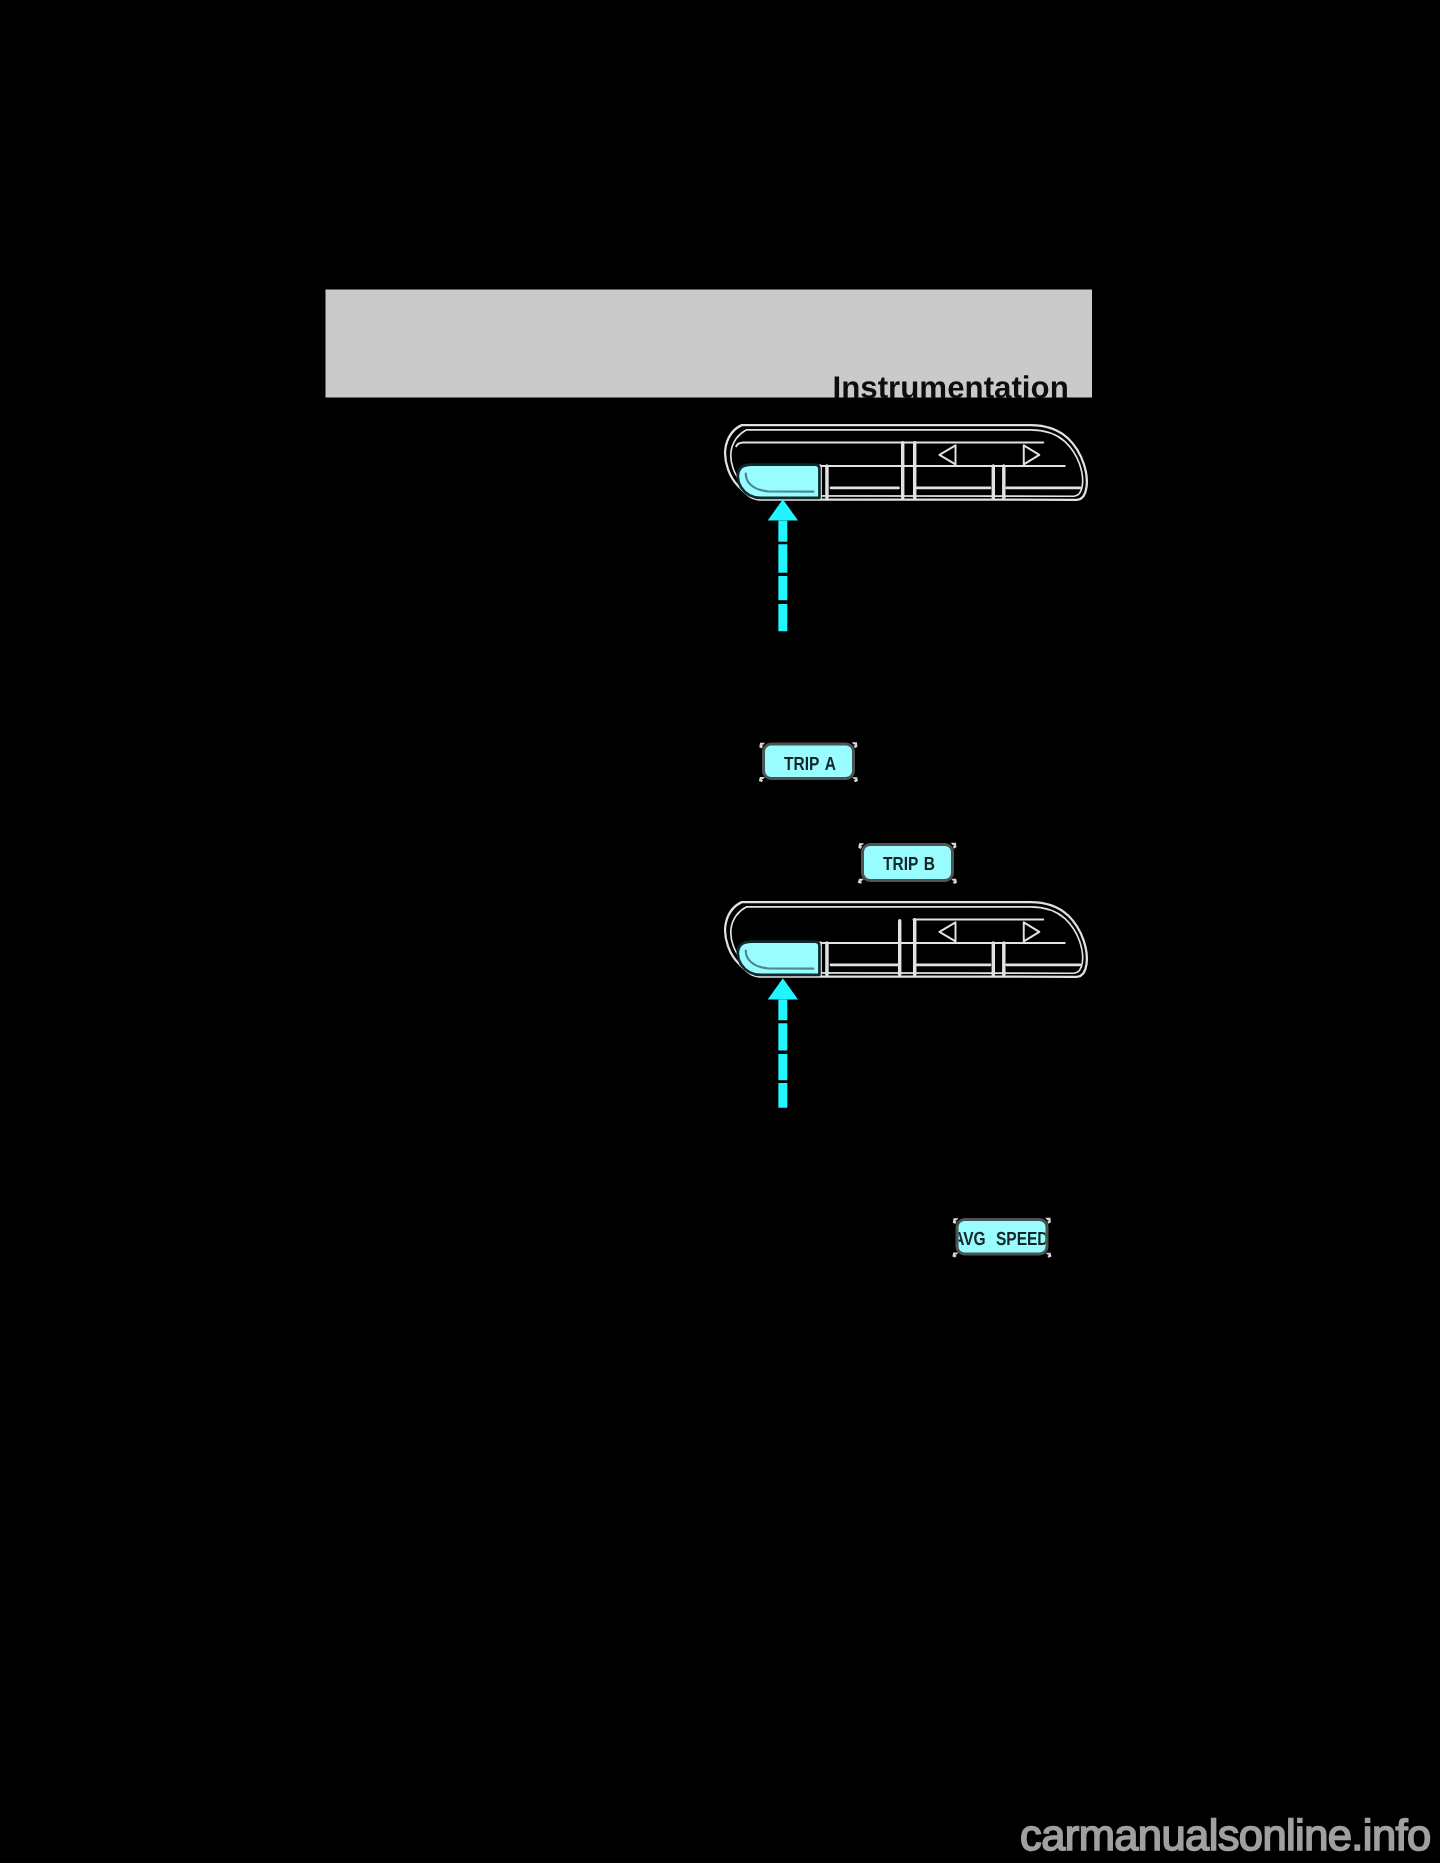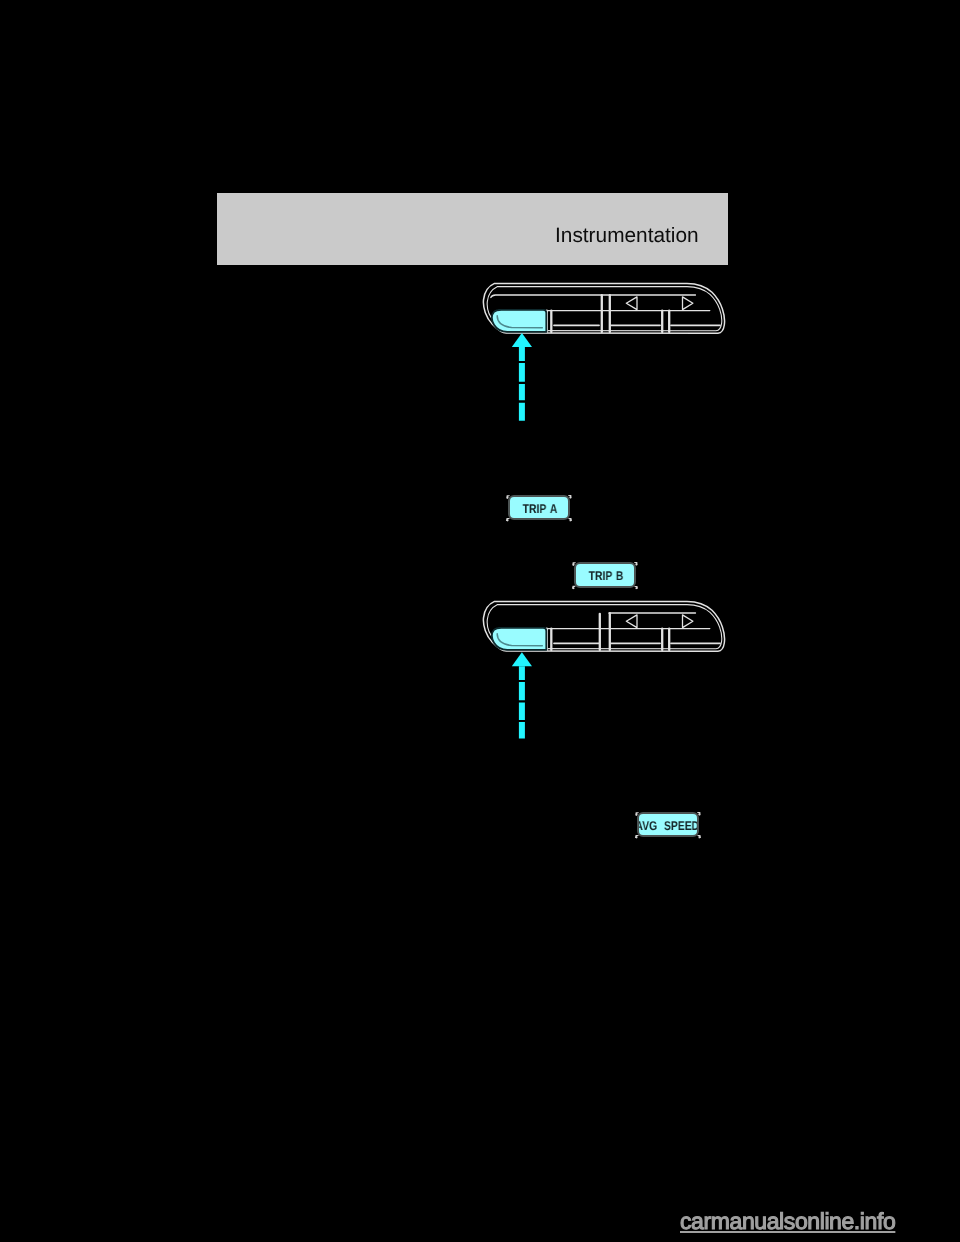--- a/index.html
+++ b/index.html
@@ -2,24 +2,24 @@
 <html><head>
 <meta charset="utf-8">
 <title>Instrumentation</title>
 <style>
   html,body{margin:0;padding:0;}
   body{width:960px;height:1242px;background:#000000;overflow:hidden;-webkit-font-smoothing:antialiased;text-rendering:geometricPrecision;
        font-family:"Liberation Sans",sans-serif;position:relative;}
   .page{position:absolute;left:0;top:0;width:960px;height:1242px;}
   .banner{position:absolute;left:217px;top:193px;width:511px;height:72px;
           background:#cacaca;}
-  .banner-title{position:absolute;left:337.5px;top:33px;font-size:20.85px;font-weight:normal;
+  .banner-title{position:absolute;left:337.5px;top:56px;font-size:20.85px;font-weight:bold;
                 color:#0d0d0d;letter-spacing:0px;line-height:20px;white-space:nowrap;will-change:transform;}
-  .wm{position:absolute;left:679.6px;top:1210px;font-size:23px;color:#a0a0a0;-webkit-text-stroke:1.1px #a0a0a0;-webkit-font-smoothing:antialiased;
-      font-family:"Liberation Sans",sans-serif;letter-spacing:-0.4px;line-height:1;will-change:transform;text-decoration:underline;}
+  .wm{position:absolute;left:679.6px;top:1210px;font-size:29px;color:#a0a0a0;-webkit-text-stroke:1.1px #a0a0a0;-webkit-font-smoothing:antialiased;
+      font-family:"Liberation Sans",sans-serif;letter-spacing:-0.4px;line-height:1;will-change:transform;}
   .btn{position:absolute;background:#99fcff;border:2px solid #4b5353;border-radius:6px;
        color:#152628;font-weight:bold;text-align:center;font-size:12.7px;line-height:9.9px;
        display:flex;align-items:center;justify-content:center;
        box-sizing:border-box;overflow:hidden;-webkit-font-smoothing:antialiased;}
   .btn span{display:block;transform:scaleX(0.815);transform-origin:center;white-space:nowrap;will-change:transform;
             position:relative;top:2px;}
   .art{position:absolute;left:0;top:0;}
 </style>
 </head>
 <body>

